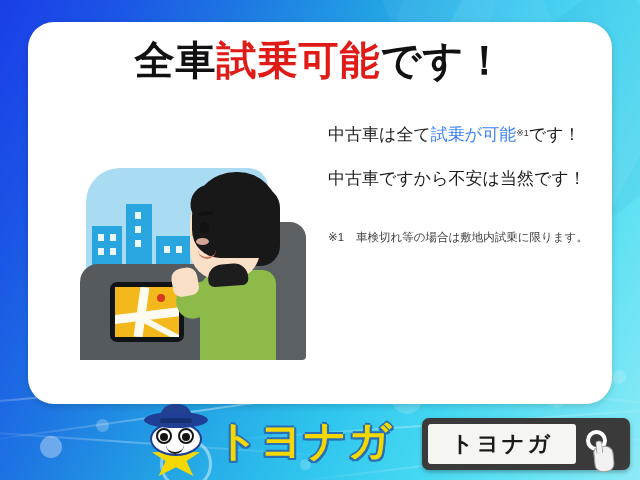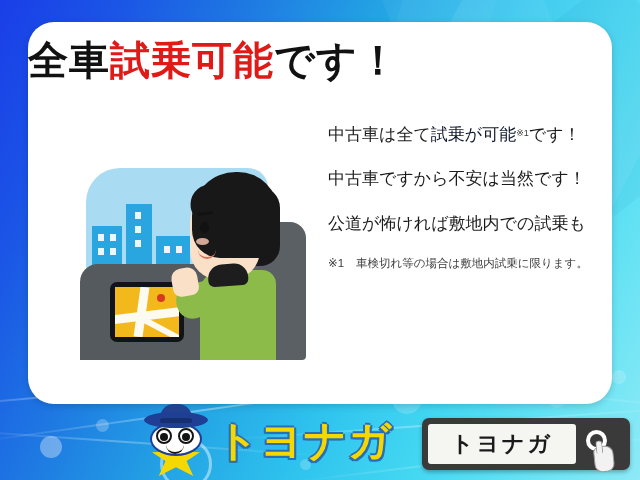--- a/index.html
+++ b/index.html
@@ -92,20 +92,21 @@
     border-radius: 26px;
     box-shadow: 0 2px 7px rgba(0,0,0,.16);
   }
 
   
   .headline {
     position: absolute;
     left: 0;
     right: 0;
     top: 16px;
+    text-align: center;
     font-size: 40px;
     line-height: 1.1;
     font-weight: bold;
     letter-spacing: 1px;
     color: #111111;
     white-space: nowrap;
   }
   .headline .red { color: #e01a17; }
 
   
@@ -115,21 +116,21 @@
     top: 100px;
     width: 300px;
     color: #1b1b1b;
   }
   .copy p {
     margin: 0;
     font-size: 17px;
     line-height: 1.55;
     white-space: nowrap;
   }
-  .copy .red { color: #0f172a; }
+  .copy .red { color: #3b82f6; }
   .sup {
     font-size: 9px;
     vertical-align: 4px;
     color: #3a3a3a;
   }
   .gap { height: 18px; }
   .gap-sm { height: 16px; }
   .note {
     font-size: 11.5px !important;
     line-height: 1.75 !important;
@@ -538,21 +539,20 @@
 
     <div class="copy">
       <p><span>中古車は全て</span><span class="red">試乗が可能</span><span class="sup">※1</span><span>です！</span></p>
 
       <div class="gap"></div>
 
       <p>中古車ですから不安は当然です！</p>
 
       <div class="gap"></div>
 
-      <p>公道が怖ければ敷地内での試乗も</p>
 
       <div class="gap-sm"></div>
 
       <p class="note"><span class="mark">※1</span><span>車検切れ等の場合は敷地内試乗に限ります。</span></p>
     </div>
   </div>
 
   <div class="logo-wrap">
     <div class="mascot">
       <div class="m-star"></div>

